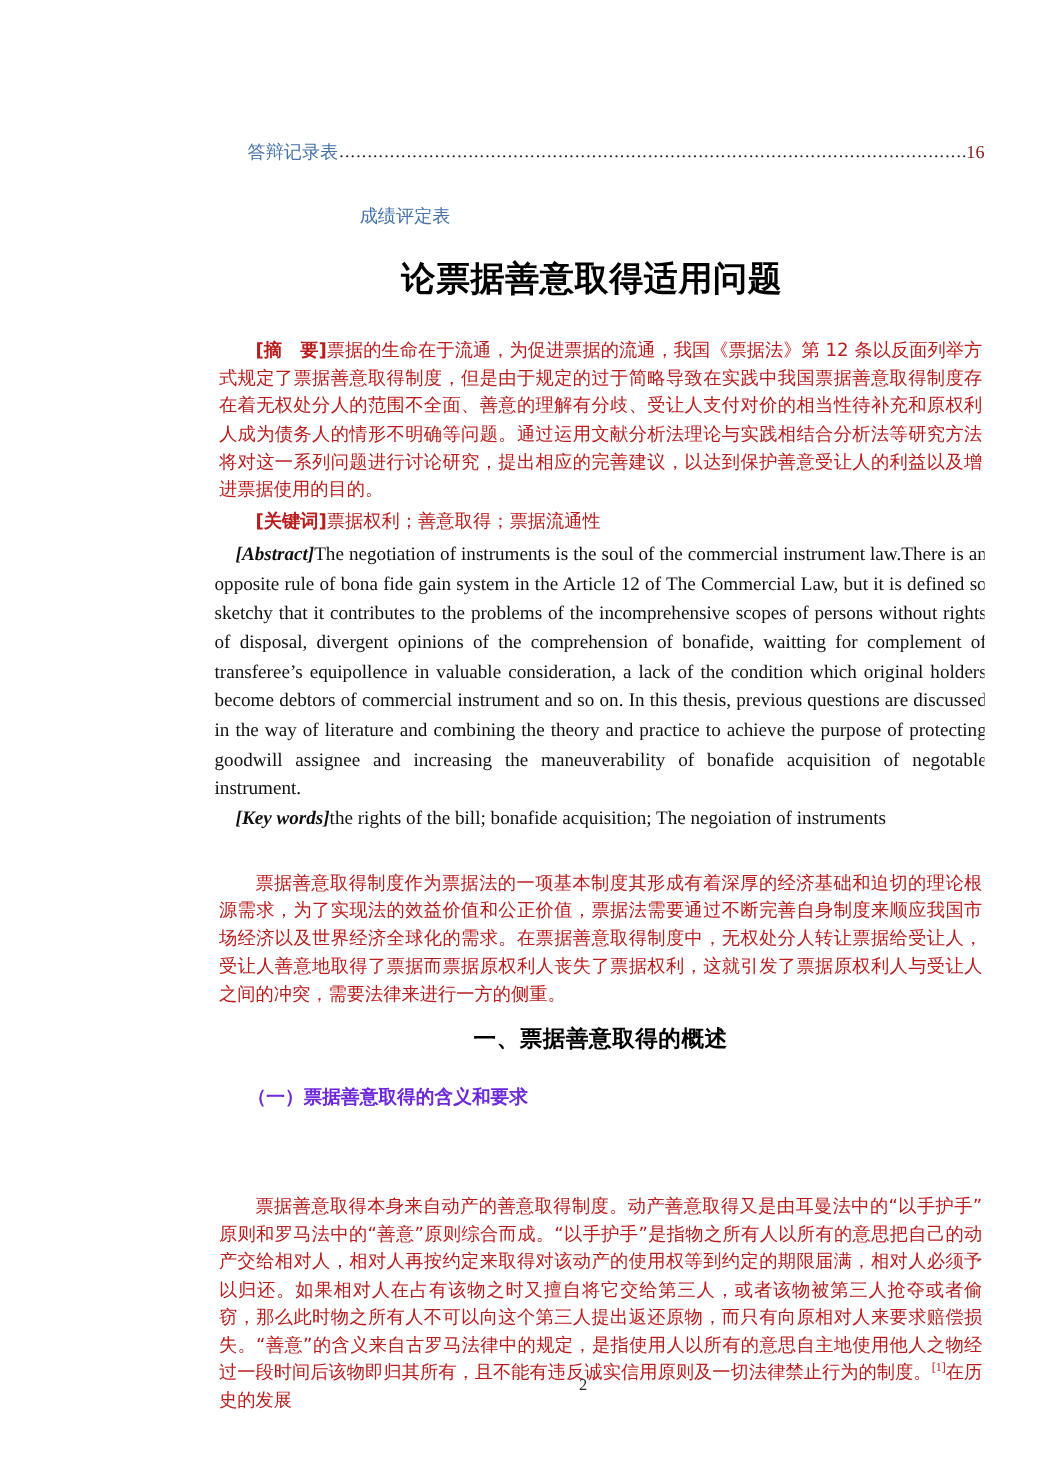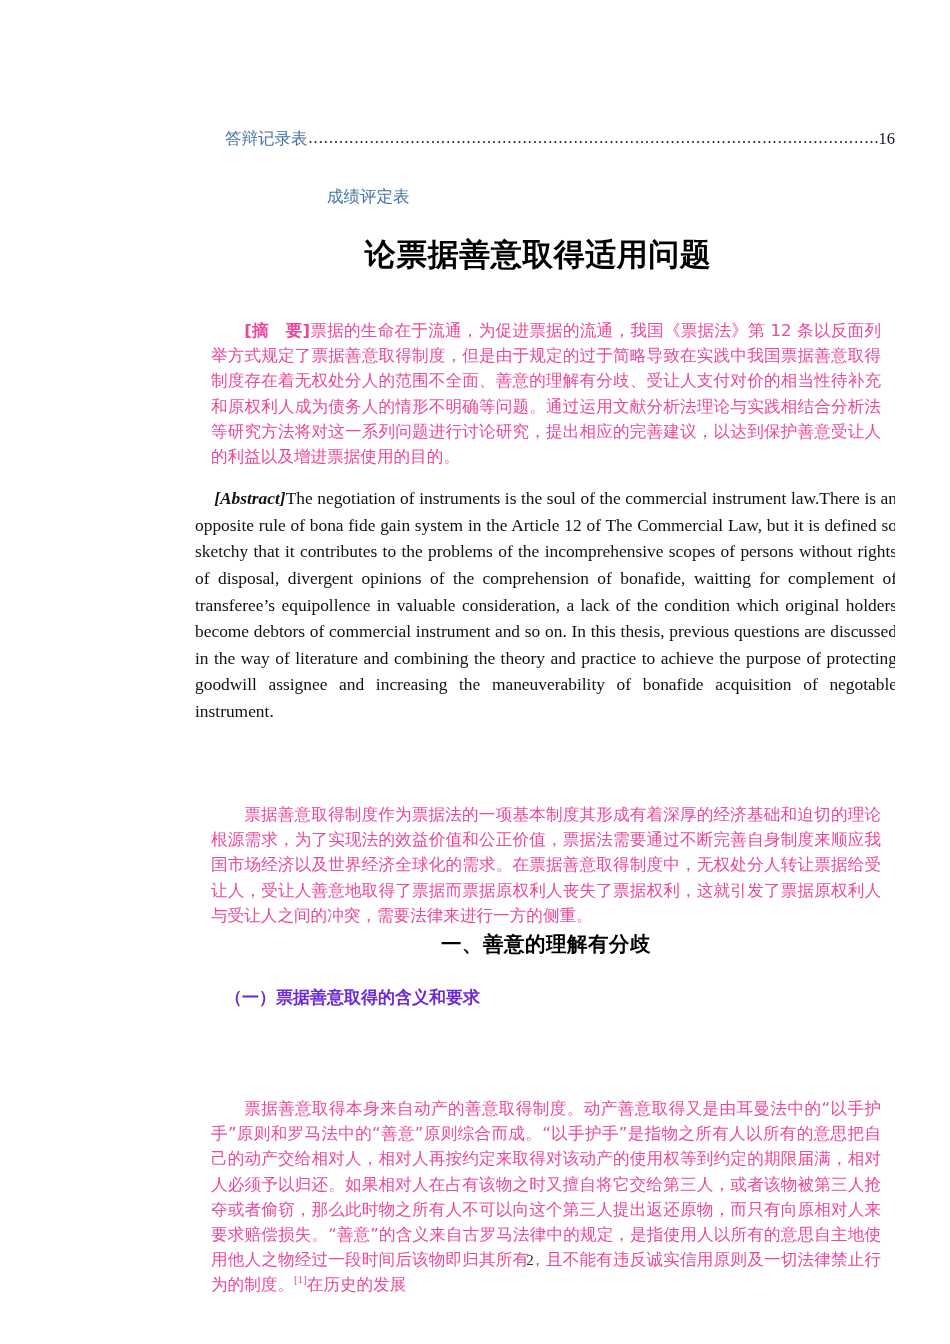--- a/index.html
+++ b/index.html
@@ -39,21 +39,21 @@
     overflow: hidden;
     margin: 0 1px;
     position: relative;
     top: -1px;
     color: #1a1a1a;
     letter-spacing: 1.1px;
     font-size: 16px;
   }
   .toc-line .toc-page {
     flex: 0 0 auto;
-    color: #0f172a;
+    color: #7f1d1d;
     font-size: 16.5px;
   }
   .toc-first { position: absolute; left: 170px; top: 128px; width: 670px; }
   .toc-second { position: absolute; left: 272px; top: 186px; }
   .toc-second .toc-label { color: #4472a8; font-size: 16.5px; }
 
   
   .doc-title {
     position: absolute;
     left: 140px;
@@ -71,27 +71,27 @@
   }
 
   
   .abstract-zone {
     position: absolute;
     left: 140px;
     top: 302px;
     width: 702px;
   }
   p.zh {
-    margin: 16px;
+    margin: 4px;
     font-family: "DejaVu Sans", "Liberation Sans", sans-serif;
     font-size: 16.6px;
     line-height: 25.2px;
     text-align: justify;
     text-justify: inter-ideograph;
-    color: #ec4899;
+    color: #b91c1c;
     letter-spacing: 0;
   }
   p.zh.indent { text-indent: 2em; }
   p.en {
     margin: 0;
     font-family: "Liberation Serif", "DejaVu Serif", serif;
     font-size: 17.4px;
     line-height: 26.6px;
     text-align: justify;
     color: #101010;
@@ -187,32 +187,34 @@
   <div class="toc-line toc-second">
     <span class="toc-label">成绩评定表</span>
   </div>
 
   <div class="doc-title">论票据善意取得适用问题</div>
 
   <div class="abstract-zone">
 
     <p class="zh indent"><span class="lbl-zh">[摘　要]</span><span>票据的生命在于流通，为促进票据的流通，我国《票据法》第 12 条以反面列举方式规定了票据善意取得制度，但是由于规定的过于简略导致在实践中我国票据善意取得制度存在着无权处分人的范围不全面、善意的理解有分歧、受让人支付对价的相当性待补充和原权利人成为债务人的情形不明确等问题。通过运用文献分析法理论与实践相结合分析法等研究方法将对这一系列问题进行讨论研究，提出相应的完善建议，以达到保护善意受让人的利益以及增进票据使用的目的。</span></p>
 
+    <p class="zh indent kw-line"><span class="lbl-zh">[关键词]</span><span>票据权利；善意取得；票据流通性</span></p>
 
     <p class="en indent"><span class="lbl-en">[Abstract]</span><span>The negotiation of instruments is the soul of the commercial instrument law.There is an opposite rule of bona fide gain system in the Article 12 of The Commercial Law, but it is defined so sketchy that it contributes to the problems of the incomprehensive scopes of persons without rights of disposal, divergent opinions of the comprehension of bonafide, waitting for complement of transferee’s equipollence in valuable consideration, a lack of the condition which original holders become debtors of commercial instrument and so on. In this thesis, previous questions are discussed in the way of literature and combining the theory and practice to achieve the purpose of  protecting goodwill assignee and increasing the maneuverability of bonafide acquisition of negotable instrument.</span></p>
 
+    <p class="en indent"><span class="lbl-en">[Key words]</span><span>the rights of the bill; bonafide acquisition; The negoiation of instruments</span></p>
 
   </div>
 
   <div class="body-zone">
     <p class="zh indent">票据善意取得制度作为票据法的一项基本制度其形成有着深厚的经济基础和迫切的理论根源需求，为了实现法的效益价值和公正价值，票据法需要通过不断完善自身制度来顺应我国市场经济以及世界经济全球化的需求。在票据善意取得制度中，无权处分人转让票据给受让人，受让人善意地取得了票据而票据原权利人丧失了票据权利，这就引发了票据原权利人与受让人之间的冲突，需要法律来进行一方的侧重。</p>
   </div>
 
   <div class="h1-zone">
-    <h1 class="sec">一、善意的理解有分歧</h1>
+    <h1 class="sec">一、票据善意取得的概述</h1>
   </div>
 
   <div class="h2-zone">
     <h2 class="sub">（一）票据善意取得的含义和要求</h2>
   </div>
 
   <div class="tail-zone">
     <p class="zh indent"><span>票据善意取得本身来自动产的善意取得制度。动产善意取得又是由耳曼法中的“以手护手”原则和罗马法中的“善意”原则综合而成。“以手护手”是指物之所有人以所有的意思把自己的动产交给相对人，相对人再按约定来取得对该动产的使用权等到约定的期限届满，相对人必须予以归还。如果相对人在占有该物之时又擅自将它交给第三人，或者该物被第三人抢夺或者偷窃，那么此时物之所有人不可以向这个第三人提出返还原物，而只有向原相对人来要求赔偿损失。“善意”的含义来自古罗马法律中的规定，是指使用人以所有的意思自主地使用他人之物经过一段时间后该物即归其所有，且不能有违反诚实信用原则及一切法律禁止行为的制度。</span><span class="fn-ref">[1]</span><span>在历史的发展</span></p>
   </div>
 

